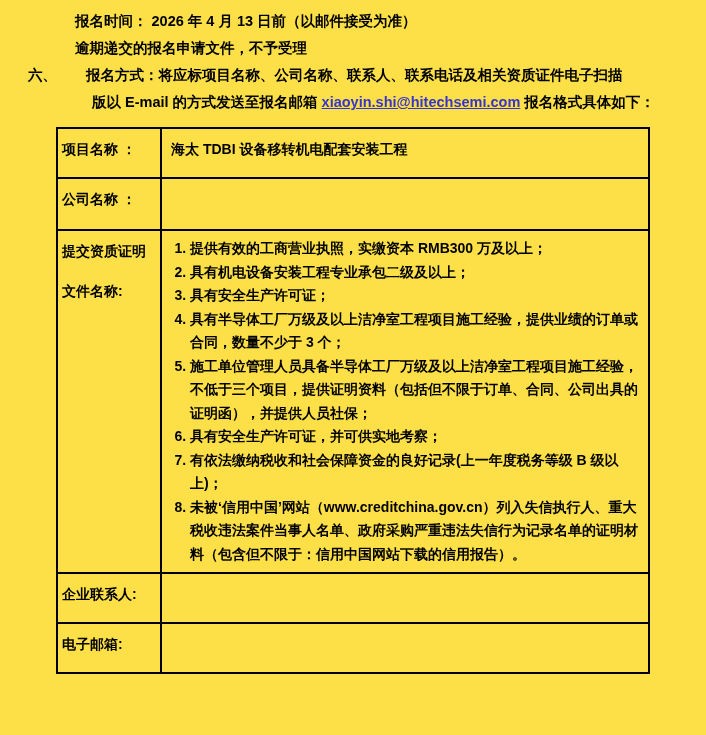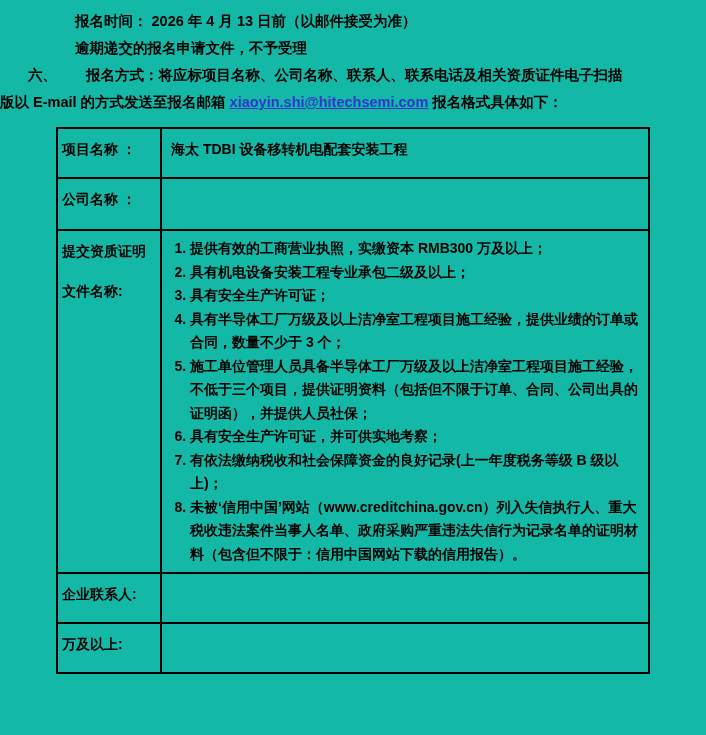--- a/index.html
+++ b/index.html
@@ -4,21 +4,21 @@
 <style>
   html, body {
     margin: 0;
     padding: 0;
     background: #ffffff;
   }
   .page {
     position: relative;
     width: 706px;
     height: 735px;
-    background: #14b8a6;
+    background: #fde047;
     color: #000000;
     font-family: "Liberation Sans", sans-serif;
     font-weight: bold;
     overflow: hidden;
   }
   .intro {
     margin: 8px 0 0 75px;
     font-size: 14.5px;
     line-height: 27px;
   }
@@ -26,20 +26,21 @@
     margin-left: 28px;
     font-size: 14.5px;
     line-height: 27px;
     white-space: nowrap;
   }
   .sec6-num {
     display: inline-block;
     width: 58px;
   }
   .sec6-line2 {
+    margin-left: 92px;
     font-size: 14.5px;
     line-height: 27px;
     white-space: nowrap;
   }
   .email-link {
     color: #3533d1;
     text-decoration: underline;
   }
   table.form {
     border-collapse: collapse;
@@ -118,19 +119,19 @@
               <li>有依法缴纳税收和社会保障资金的良好记录(上一年度税务等级 B 级以上)；</li>
               <li>未被‘信用中国’网站（www.creditchina.gov.cn）列入失信执行人、重大税收违法案件当事人名单、政府采购严重违法失信行为记录名单的证明材料（包含但不限于：信用中国网站下载的信用报告）。</li>
             </ol>
       </td>
     </tr>
     <tr class="r4">
       <td class="label-cell">企业联系人:</td>
       <td class="value-cell"></td>
     </tr>
     <tr class="r6">
-      <td class="label-cell">万及以上:</td>
+      <td class="label-cell">电子邮箱:</td>
       <td class="value-cell"></td>
     </tr>
   </tbody>
     </table>
 
 </div>
 
 </body></html>

